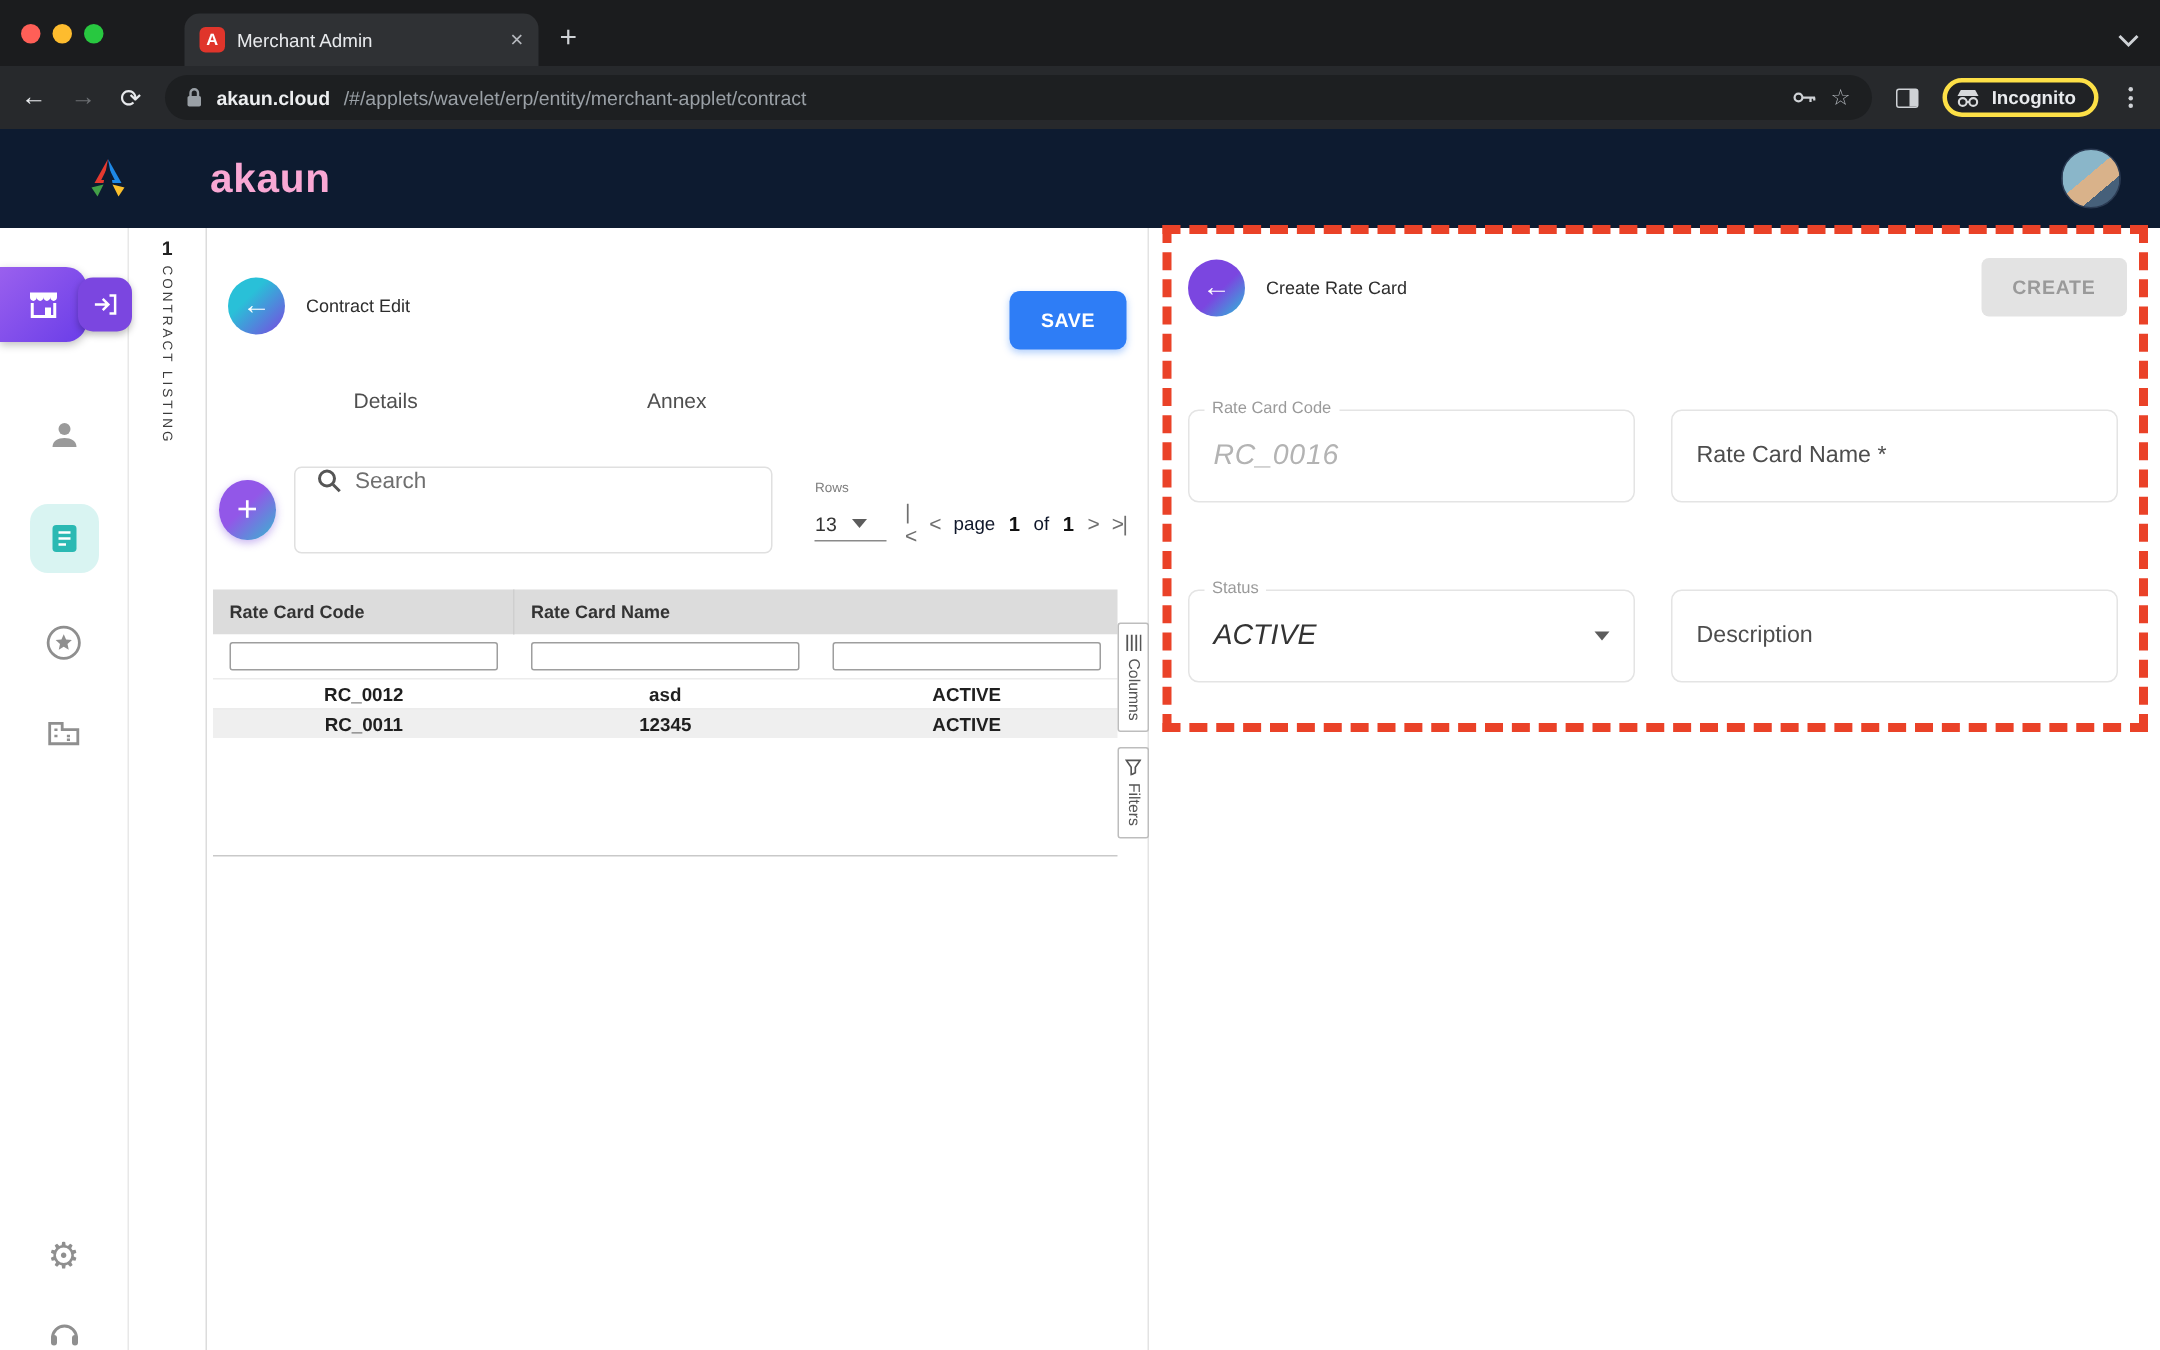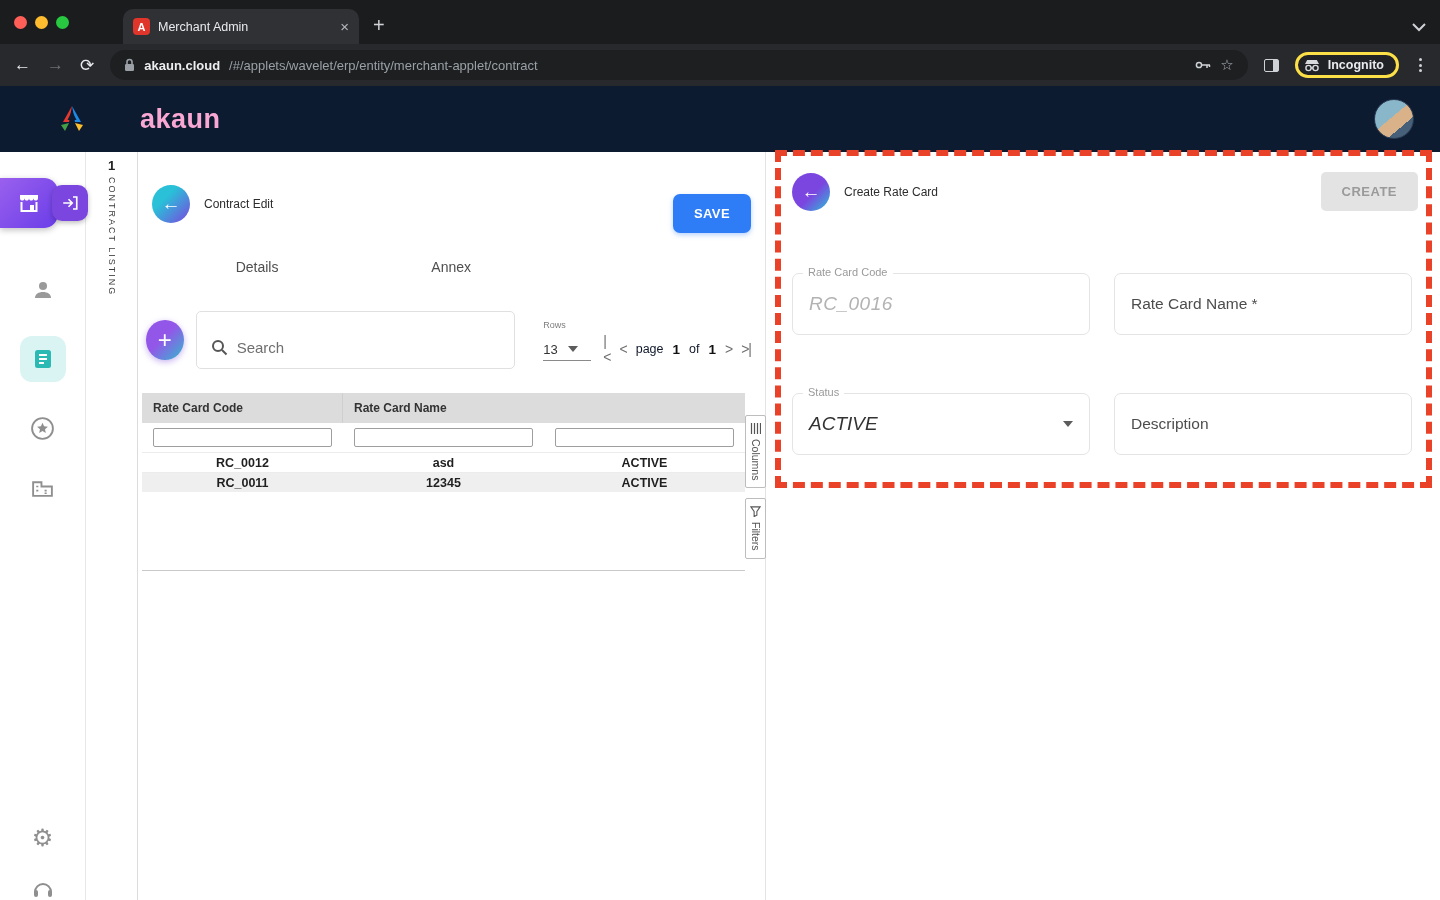--- a/index.html
+++ b/index.html
@@ -65,21 +65,21 @@
   .back-purple { background:linear-gradient(135deg,var(--accent-purple,#7b46e0) 55%, var(--accent-teal,#29c0d8)); }
   .panel-title { font-size:12px; font-weight:normal; color:#2d2d2d;text-align:center; }
   .save-btn { margin-left:auto; background:var(--accent-blue,#2e7df6); color:#fff; border:none; border-radius:7px; font-size:13px; font-weight:bold; letter-spacing:.4px; padding:12px 21px; box-shadow:0 2px 5px rgba(46,125,246,.35);margin-top:20px; }
 
   .tabs { display:flex; margin-top:16px; padding:0 22px; }
   .tab-item { width:33.3%; text-align:center; font-size:14px; color:#4f4f4f; padding:10px 0 12px; }
   .tab-item.active { color:#2a2a2a; border-bottom:3px solid var(--tab-underline,#5d5fe8); }
 
   .search-row { display:flex; align-items:center; margin-top:24px; padding:0 14px 0 8px; }
   .plus-circle { width:40px; height:40px; border-radius:50%; background:linear-gradient(135deg,#9257e8 45%, #35b8cf); color:#fff; font-size:24px; display:flex; align-items:center; justify-content:center; box-shadow:0 2px 6px rgba(120,70,220,.4); }
-  .search-box { margin-left:12px; width:338px; height:58px; border:1px solid #e0e0e0; border-radius:5px; display:flex; align-items:flex-end; padding:12px 14px; gap:9px; }
+  .search-box { margin-left:12px; width:338px; height:58px; border:1px solid #e0e0e0; border-radius:5px; display:flex; align-items:flex-start; padding:0 14px; gap:9px; }
   .search-input { border:none; outline:none; flex:1; font-size:15px; color:#555; font-family:inherit; }
   .search-input::placeholder { color:#6f6f6f; }
   .rows-box { margin-left:28px; display:flex; flex-direction:column; }
   .rows-label { font-size:9px; color:#7d7d7d; }
   .rows-select { display:flex; align-items:center; gap:10px; border-bottom:1px solid #8a8a8a; width:48px; padding:4px 0 3px; margin-top:8px; }
   .rows-value { font-size:13px; color:#333; }
   .caret-down { width:0; height:0; border-left:5px solid transparent; border-right:5px solid transparent; border-top:6px solid #5c5c5c; }
   .pager { display:flex; align-items:center; gap:9px; margin-left:12px; margin-top:18px; color:#6f6f6f; font-size:14px; }
   .pg-btn { color:#6f6f6f; letter-spacing:-1px; }
   .pg-text { font-size:12.5px; color:#0f172a; }

